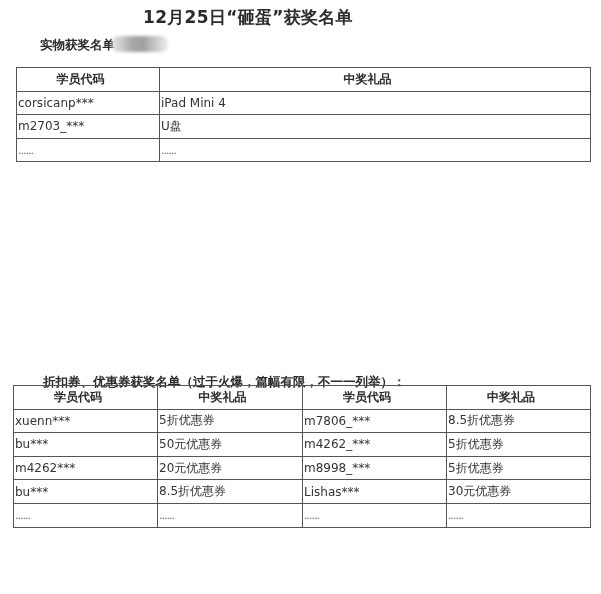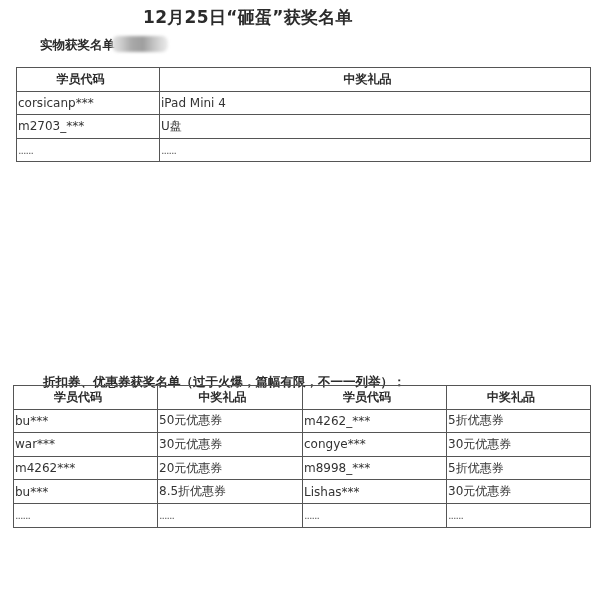--- a/index.html
+++ b/index.html
@@ -125,30 +125,30 @@
   <thead>
     <tr>
       <th>学员代码</th>
       <th>中奖礼品</th>
       <th>学员代码</th>
       <th>中奖礼品</th>
     </tr>
   </thead>
   <tbody>
     <tr>
+      <td>xuenn***</td>
+      <td>5折优惠券</td>
+      <td>m7806_***</td>
+      <td>8.5折优惠券</td>
+    </tr>
+    <tr>
       <td>bu***</td>
       <td>50元优惠券</td>
       <td>m4262_***</td>
       <td>5折优惠券</td>
-    </tr>
-    <tr>
-      <td>war***</td>
-      <td>30元优惠券</td>
-      <td>congye***</td>
-      <td>30元优惠券</td>
     </tr>
     <tr>
       <td>m4262***</td>
       <td>20元优惠券</td>
       <td>m8998_***</td>
       <td>5折优惠券</td>
     </tr>
     <tr>
       <td>bu***</td>
       <td>8.5折优惠券</td>

